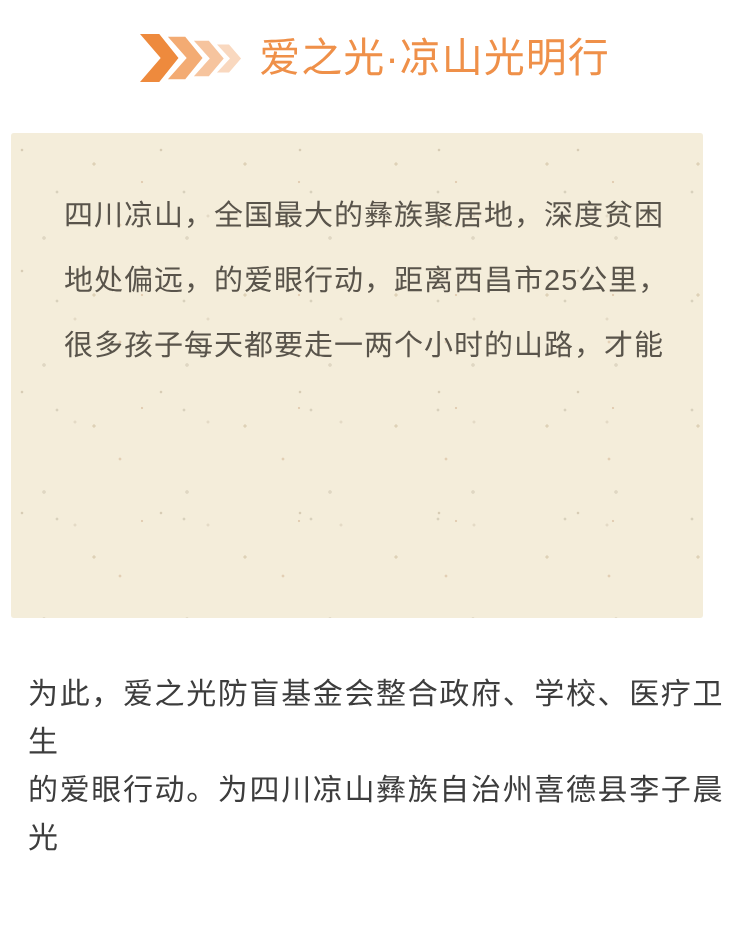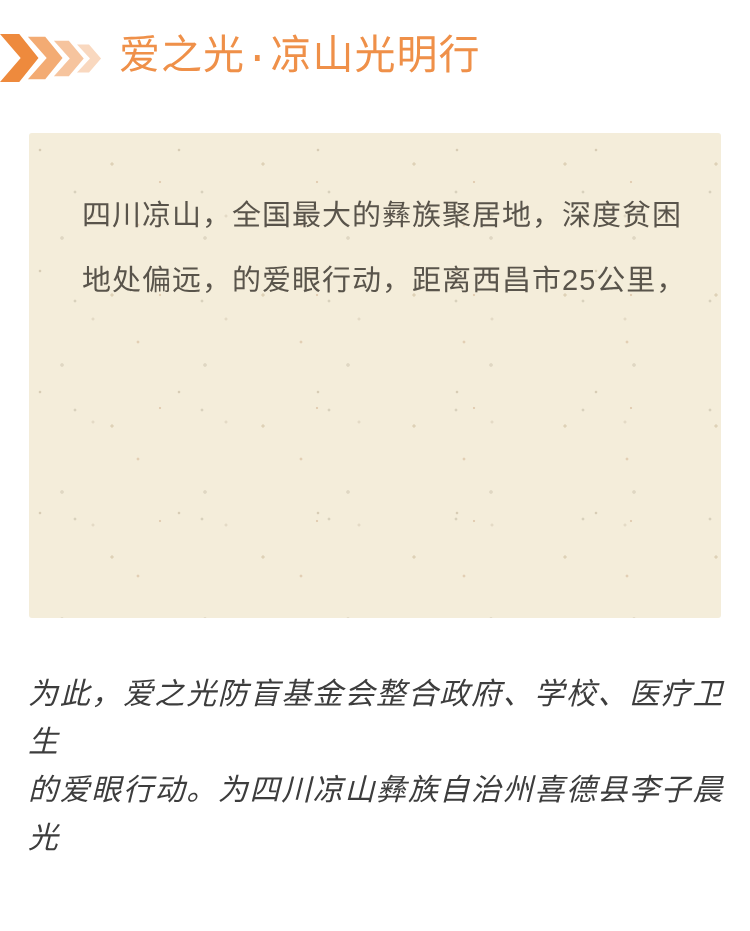--- a/index.html
+++ b/index.html
@@ -17,37 +17,36 @@
     overflow:hidden;
   }
   .page{width:750px;height:931px;position:relative;}
 
   
   .header{
     padding-top:30px;
     height:86px;
     display:flex;
     align-items:center;
-    justify-content:flex-start;
+    justify-content:center;
     gap:17px;
-    font-family:Liberation Mono, monospace;
   }
   .chevrons{display:block;width:102px;height:52px;flex:0 0 auto;}
   .page-title{
     font-size:41px;
     line-height:52px;
     font-weight:500;
     color:var(--accent-orange);
     letter-spacing:1px;
     white-space:nowrap;
   }
 
   
   .highlight-box{
-    margin:47px 29px 0 29px;
+    margin:47px 29px 0 11px;
     width:692px;
     height:485px;
     border-radius:3px;
     padding:50px 52px 0 53px;
     background-color:var(--box-bg);
     background-image:
       radial-gradient(circle at 11px 17px,  rgba(150,130,95,.30) 1px,   transparent 1.7px),
       radial-gradient(circle at 46px 59px,  rgba(120,110,85,.22) 1px,   transparent 1.8px),
       radial-gradient(circle at 83px 31px,  rgba(155,125,80,.25) 1.2px, transparent 2.1px),
       radial-gradient(circle at 109px 92px, rgba(175,120,70,.26) 1px,   transparent 1.8px),
@@ -69,21 +68,20 @@
   .body-paragraph{
     margin:52px 27px 0 28px;
   }
   .body-paragraph .line{
     font-size:30px;
     line-height:48px;
     letter-spacing:0.5px;
     color:var(--body-text);
     text-align:justify;
     text-align-last:justify;
-    font-style:italic;
   }
 </style>
 </head>
 <body>
 
 <div class="page">
 
   <div class="header">
     <svg class="chevrons" viewBox="0 0 106 52" aria-hidden="true">
       <polygon points="0,1 20,1 40,26 20,51 0,51 21.5,26" fill="#ee8a3d" opacity="1"></polygon>
@@ -91,20 +89,21 @@
       <polygon points="56,8 71.5,8 87,26.5 71.5,45 56,45 72.5,26.5" fill="#ee8a3d" opacity="0.5"></polygon>
       <polygon points="80,12 92.5,12 105,26.5 92.5,41 80,41 93.5,26.5" fill="#ee8a3d" opacity="0.33"></polygon>
     </svg>
     <h1 class="page-title">爱之光·凉山光明行</h1>
   </div>
 
   <section class="highlight-box">
     <div class="highlight-text">
         <div class="line">四川凉山，全国最大的彝族聚居地，深度贫困</div>
         <div class="line">地处偏远，的爱眼行动，距离西昌市25公里，</div>
+        <div class="line">很多孩子每天都要走一两个小时的山路，才能</div>
       </div>
   </section>
 
   <section class="body-paragraph">
       <div class="line">为此，爱之光防盲基金会整合政府、学校、医疗卫生</div>
       <div class="line">的爱眼行动。为四川凉山彝族自治州喜德县李子晨光</div>
     </section>
 
 </div>
 

